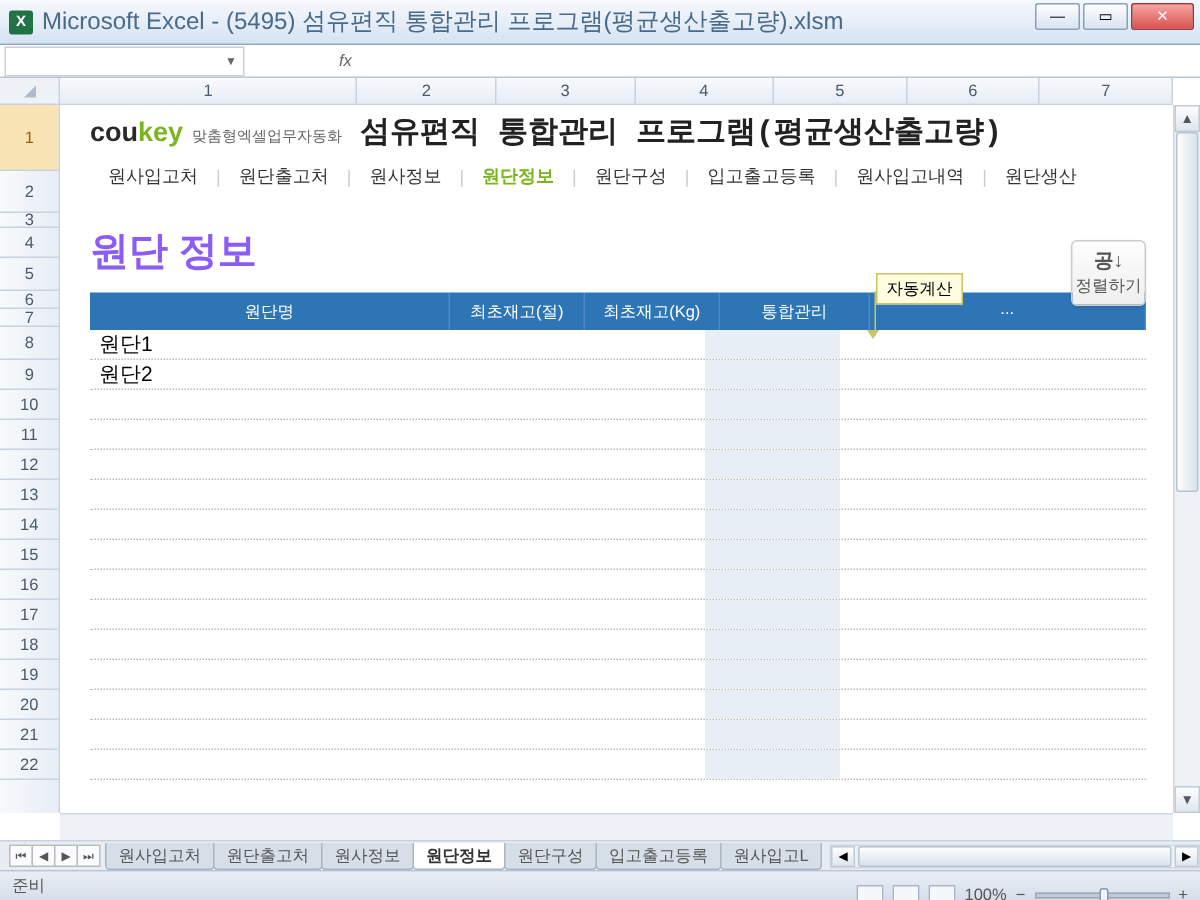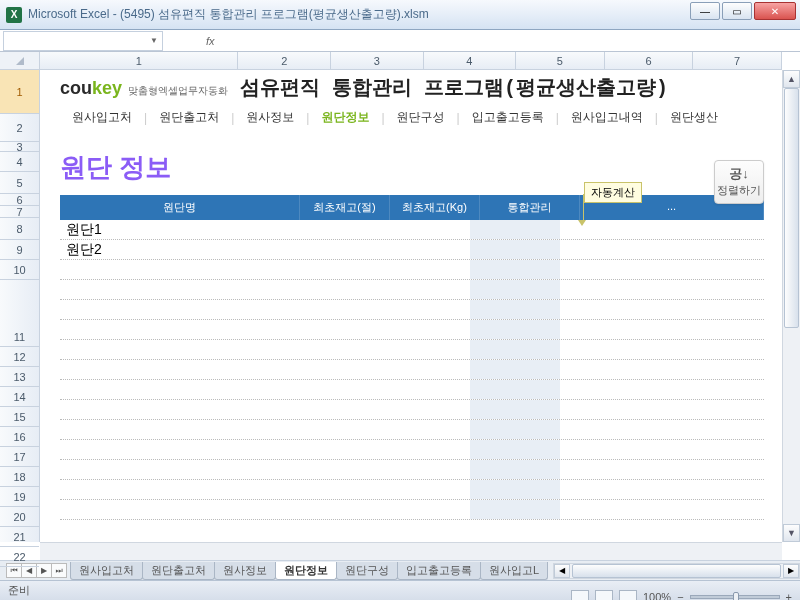--- a/index.html
+++ b/index.html
@@ -1,28 +1,28 @@
 <!DOCTYPE html>
 <html><head>
 <meta charset="utf-8">
 <style>
 * { box-sizing: border-box; margin: 0; padding: 0; }
 body { font-family: "Segoe UI", "Malgun Gothic", sans-serif; font-size: 11px; background: #fff; overflow: hidden; width: 800px; height: 600px; }
 
 .titlebar { height: 30px; background: linear-gradient(to bottom, #f6f9fd 0%, #e6eef8 50%, #d5e3f3 100%); border-bottom: 1px solid #8ea6c1; display: flex; align-items: center; padding-left: 6px; position: relative; }
 .titlebar .excel-icon { width: 16px; height: 16px; background: #217346; color: #fff; font-weight: bold; display: flex; align-items: center; justify-content: center; font-size: 10px; border-radius: 2px; margin-right: 6px; }
-.titlebar .title-text { color: #4a6a8a; font-size: 12px; }
+.titlebar .title-text { color: #4a6a8a; font-size: 16px; }
 .window-controls { position: absolute; right: 4px; top: 2px; display: flex; gap: 2px; }
 .window-controls .ctrl { width: 30px; height: 18px; border: 1px solid #8a9fb8; border-radius: 2px; background: linear-gradient(to bottom, #fdfdfd, #d9e4f1); display: flex; align-items: center; justify-content: center; font-size: 10px; }
 .window-controls .close { background: linear-gradient(to bottom, #f7a3a3, #d9534f); color: #fff; width: 42px; border-color: #a83232; }
 
 .formula-bar { height: 22px; border-bottom: 1px solid #bac5d4; display: flex; align-items: center; background: #fff; }
 .name-box { width: 160px; height: 20px; border: 1px solid #c5d0de; margin-left: 3px; margin-right: 3px; display: flex; align-items: center; padding: 0 4px; font-size: 11px; }
 .name-box .dd { margin-left: auto; color: #666; font-size: 8px; }
-.fx-label { font-style: italic; color: #666; margin-left: 40px; font-size: 11px; }
+.fx-label { font-style: italic; color: #666; margin-left: 60px; font-size: 11px; }
 
 .grid-area { display: flex; height: calc(100% - 30px - 22px - 20px - 20px); position: relative; }
 
 .corner { width: 40px; height: 18px; background: #eef2f7; border-right: 1px solid #c8d2df; border-bottom: 1px solid #c8d2df; display:flex; align-items:center; justify-content:center; }
 .corner .tri { width:0; height:0; border-right:8px solid #b0bbca; border-top:8px solid transparent; }
 
 .col-headers { display: flex; height: 18px; background: linear-gradient(to bottom, #f8fafc, #e7edf5); border-bottom: 1px solid #c8d2df; position: absolute; left: 40px; right: 18px; top: 0; }
 .col-headers div { border-right: 1px solid #c8d2df; text-align: center; font-size: 11px; color: #4a5a6a; line-height: 18px; }
 
 .row-headers { position: absolute; left: 0; top: 18px; width: 40px; bottom: 18px; background: linear-gradient(to right, #f8fafc, #e7edf5); border-right: 1px solid #c8d2df; }
@@ -135,21 +135,21 @@
       <div class="active" style="height: 44px; line-height: 44px;">1</div>
       <div style="height: 28px; line-height: 28px;">2</div>
       <div style="height: 10px; line-height: 10px;">3</div>
       <div style="height: 20px; line-height: 20px;">4</div>
       <div style="height: 22px; line-height: 22px;">5</div>
       <div style="height: 12px; line-height: 12px;">6</div>
       <div style="height: 12px; line-height: 12px;">7</div>
       <div style="height: 22px; line-height: 22px;">8</div>
       <div style="height: 20px; line-height: 20px;">9</div>
       <div style="height: 20px; line-height: 20px;">10</div>
-      <div style="height: 20px; line-height: 20px; margin-top: 47px;">11</div>
+      <div style="height: 20px; line-height: 20px;">11</div>
       <div style="height: 20px; line-height: 20px;">12</div>
       <div style="height: 20px; line-height: 20px;">13</div>
       <div style="height: 20px; line-height: 20px;">14</div>
       <div style="height: 20px; line-height: 20px;">15</div>
       <div style="height: 20px; line-height: 20px;">16</div>
       <div style="height: 20px; line-height: 20px;">17</div>
       <div style="height: 20px; line-height: 20px;">18</div>
       <div style="height: 20px; line-height: 20px;">19</div>
       <div style="height: 20px; line-height: 20px;">20</div>
       <div style="height: 20px; line-height: 20px;">21</div>

